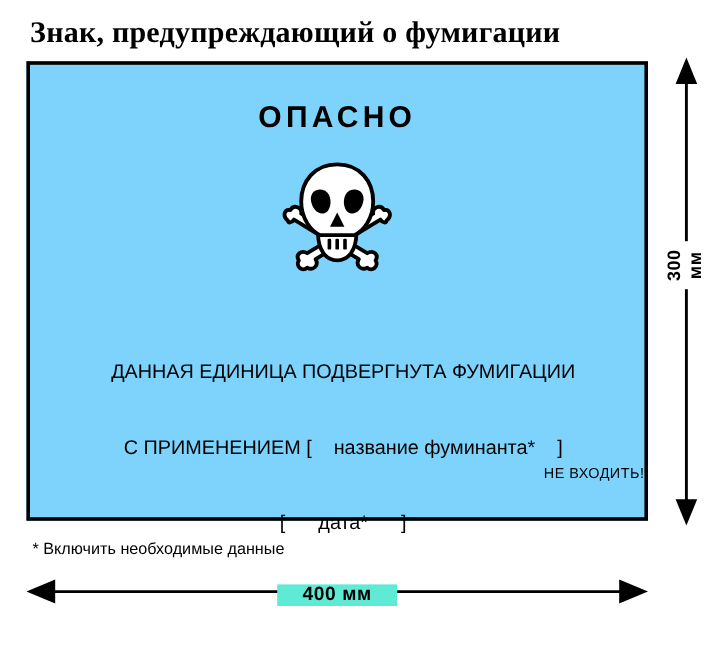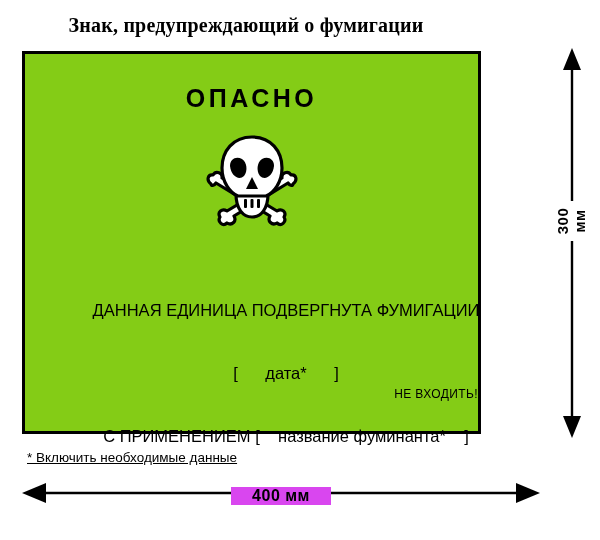--- a/index.html
+++ b/index.html
@@ -18,34 +18,34 @@
 
   
   .doc-title {
     position: absolute;
     left: 0;
     top: 14px;
     width: 492px;
     text-align: center;
     font-family: "Liberation Serif", serif;
     font-weight: bold;
-    font-size: 20px;
+    font-size: 25px;
     letter-spacing: 0.2px;
     color: #000;
   }
 
   
   .sign-box {
     position: absolute;
     left: 22px;
     top: 51px;
-    width: 459px;
+    width: 518px;
     height: 383px;
     border: 3px solid #000;
-    background: #84cc16;
+    background: #7dd3fc;
     box-sizing: border-box;
   }
 
   .danger-word {
     position: absolute;
     left: 0;
     top: 30px;
     width: 100%;
     text-align: center;
     font-weight: bold;
@@ -85,21 +85,20 @@
     font-size: 12px;
     letter-spacing: 0.4px;
   }
 
   
   .footnote {
     position: absolute;
     left: 27px;
     top: 450px;
     font-size: 13.5px;
-    text-decoration: underline;
   }
 
   
   .dim-vertical {
     position: absolute;
     left: 552px;
     top: 48px;
     width: 40px;
     height: 390px;
   }
@@ -128,21 +127,21 @@
   }
   .dim-label-h {
     position: absolute;
     left: 231px;
     top: 487px;
     width: 100px;
     text-align: center;
     font-size: 16px;
     font-weight: bold;
     letter-spacing: 0.5px;
-    background: #d946ef;
+    background: #5eead4;
   }
 </style>
 </head>
 <body>
 
 <div class="doc-title">Знак, предупреждающий о фумигации</div>
 
 <div class="sign-box">
 
   <div class="danger-word">ОПАСНО</div>
@@ -168,22 +167,22 @@
 
         <rect x="39" y="67" width="3" height="9" rx="1"></rect>
         <rect x="45.5" y="67" width="3" height="9" rx="1"></rect>
         <rect x="52" y="67" width="3" height="9" rx="1"></rect>
       </g>
     </svg>
   </div>
 
   <div class="body-text">
     <div class="line">ДАННАЯ ЕДИНИЦА ПОДВЕРГНУТА ФУМИГАЦИИ</div>
+    <div class="line">С ПРИМЕНЕНИЕМ [    название фуминанта*    ]</div>
     <div class="line">[      дата*      ]</div>
-    <div class="line">С ПРИМЕНЕНИЕМ [    название фуминанта*    ]</div>
   </div>
 
   <div class="no-entry">НЕ ВХОДИТЬ!</div>
 </div>
 
 <div class="footnote">* Включить необходимые данные</div>
 
 <div class="dim-vertical">
   <svg width="40" height="390" viewBox="0 0 40 390" aria-hidden="true">
     <line x1="20" y1="10" x2="20" y2="380" stroke="#000" stroke-width="2.4"></line>

